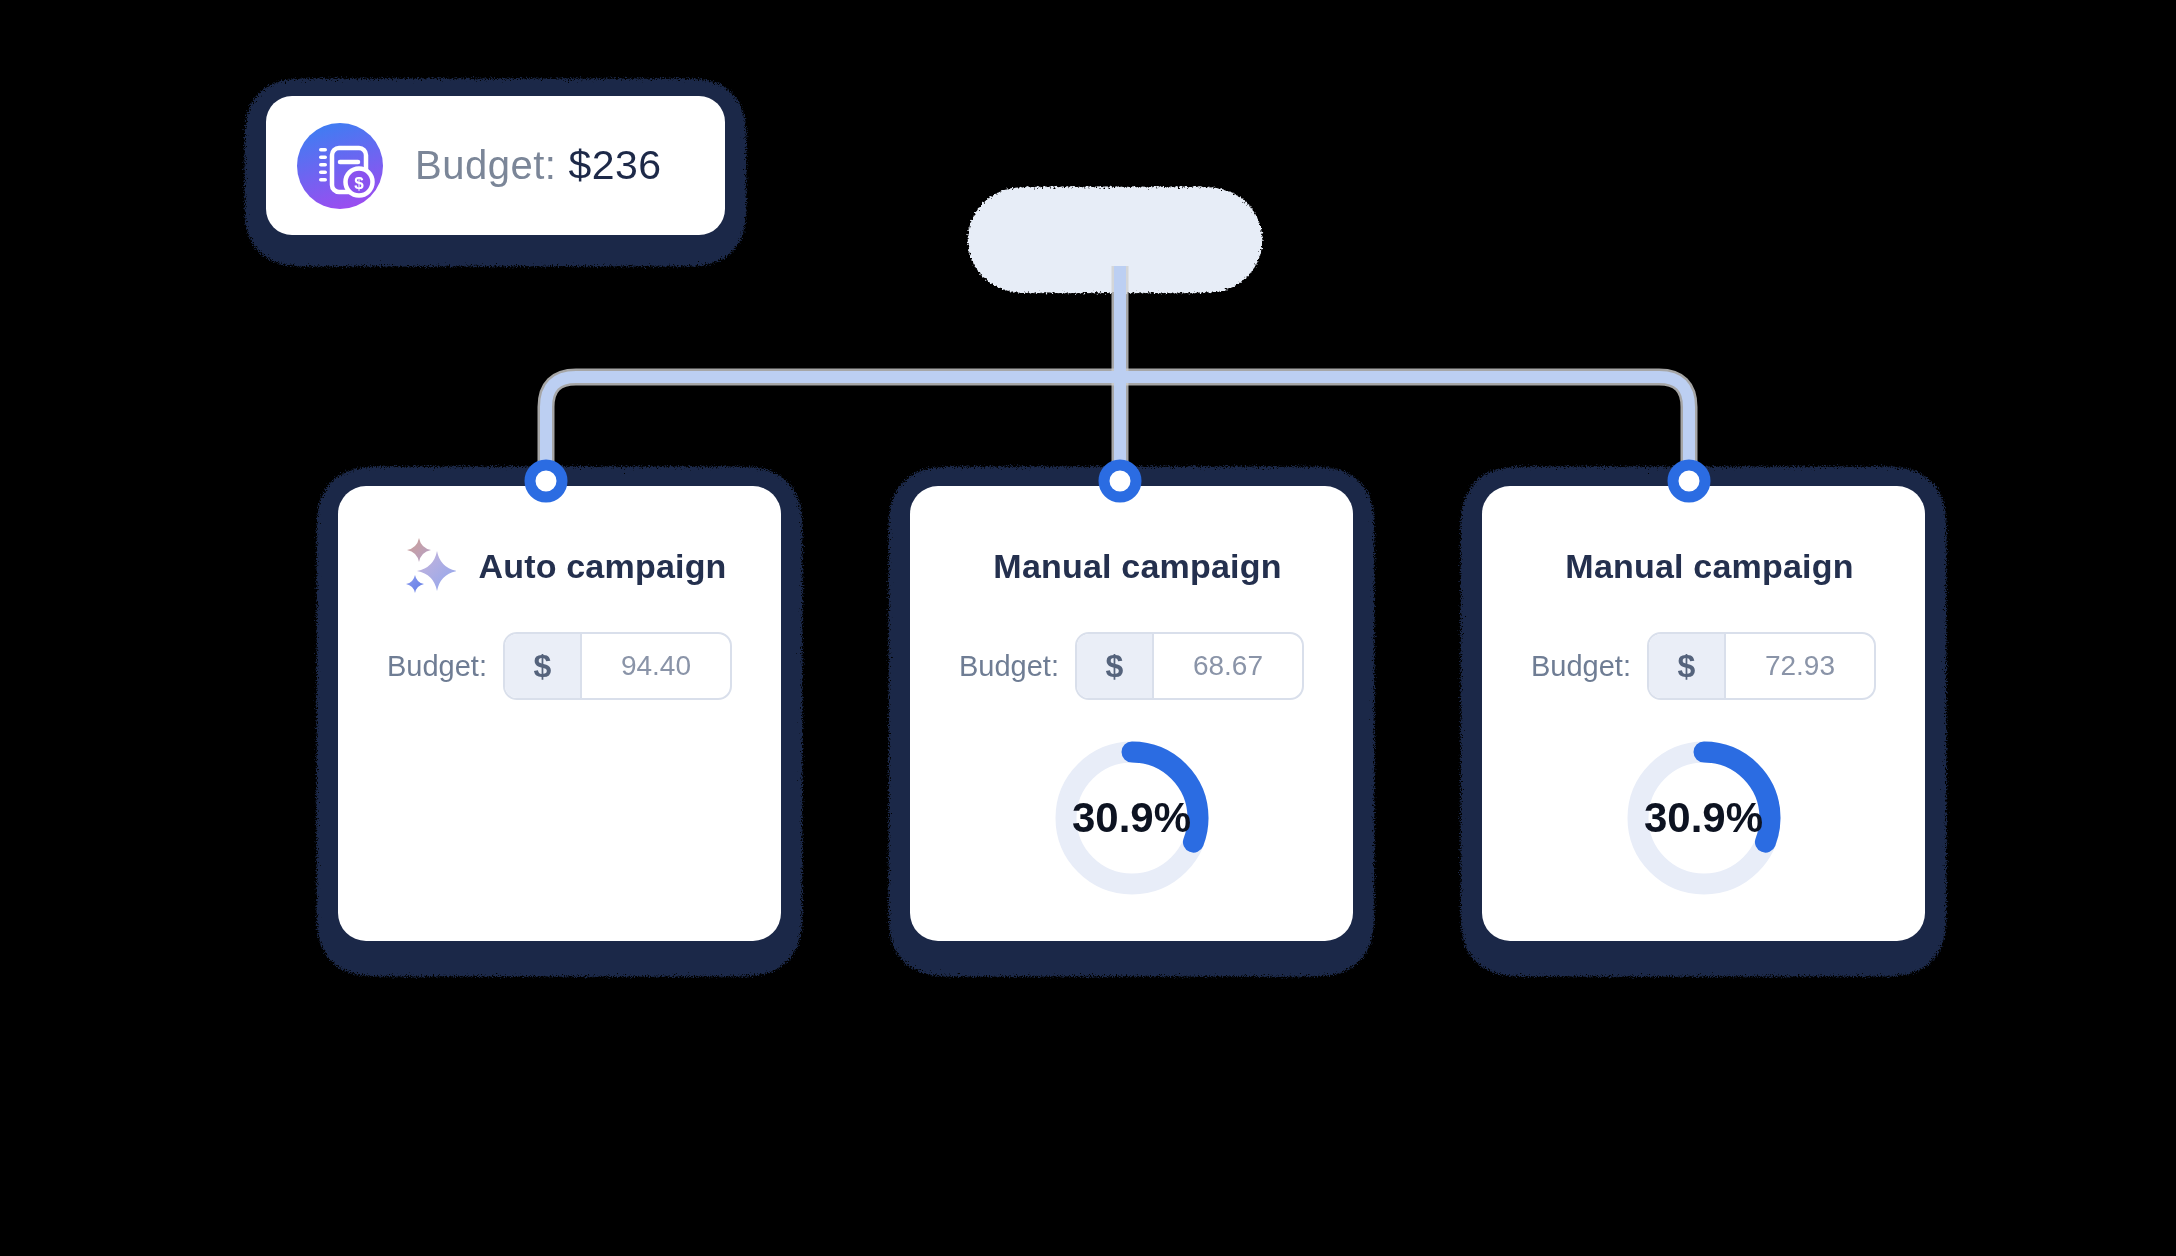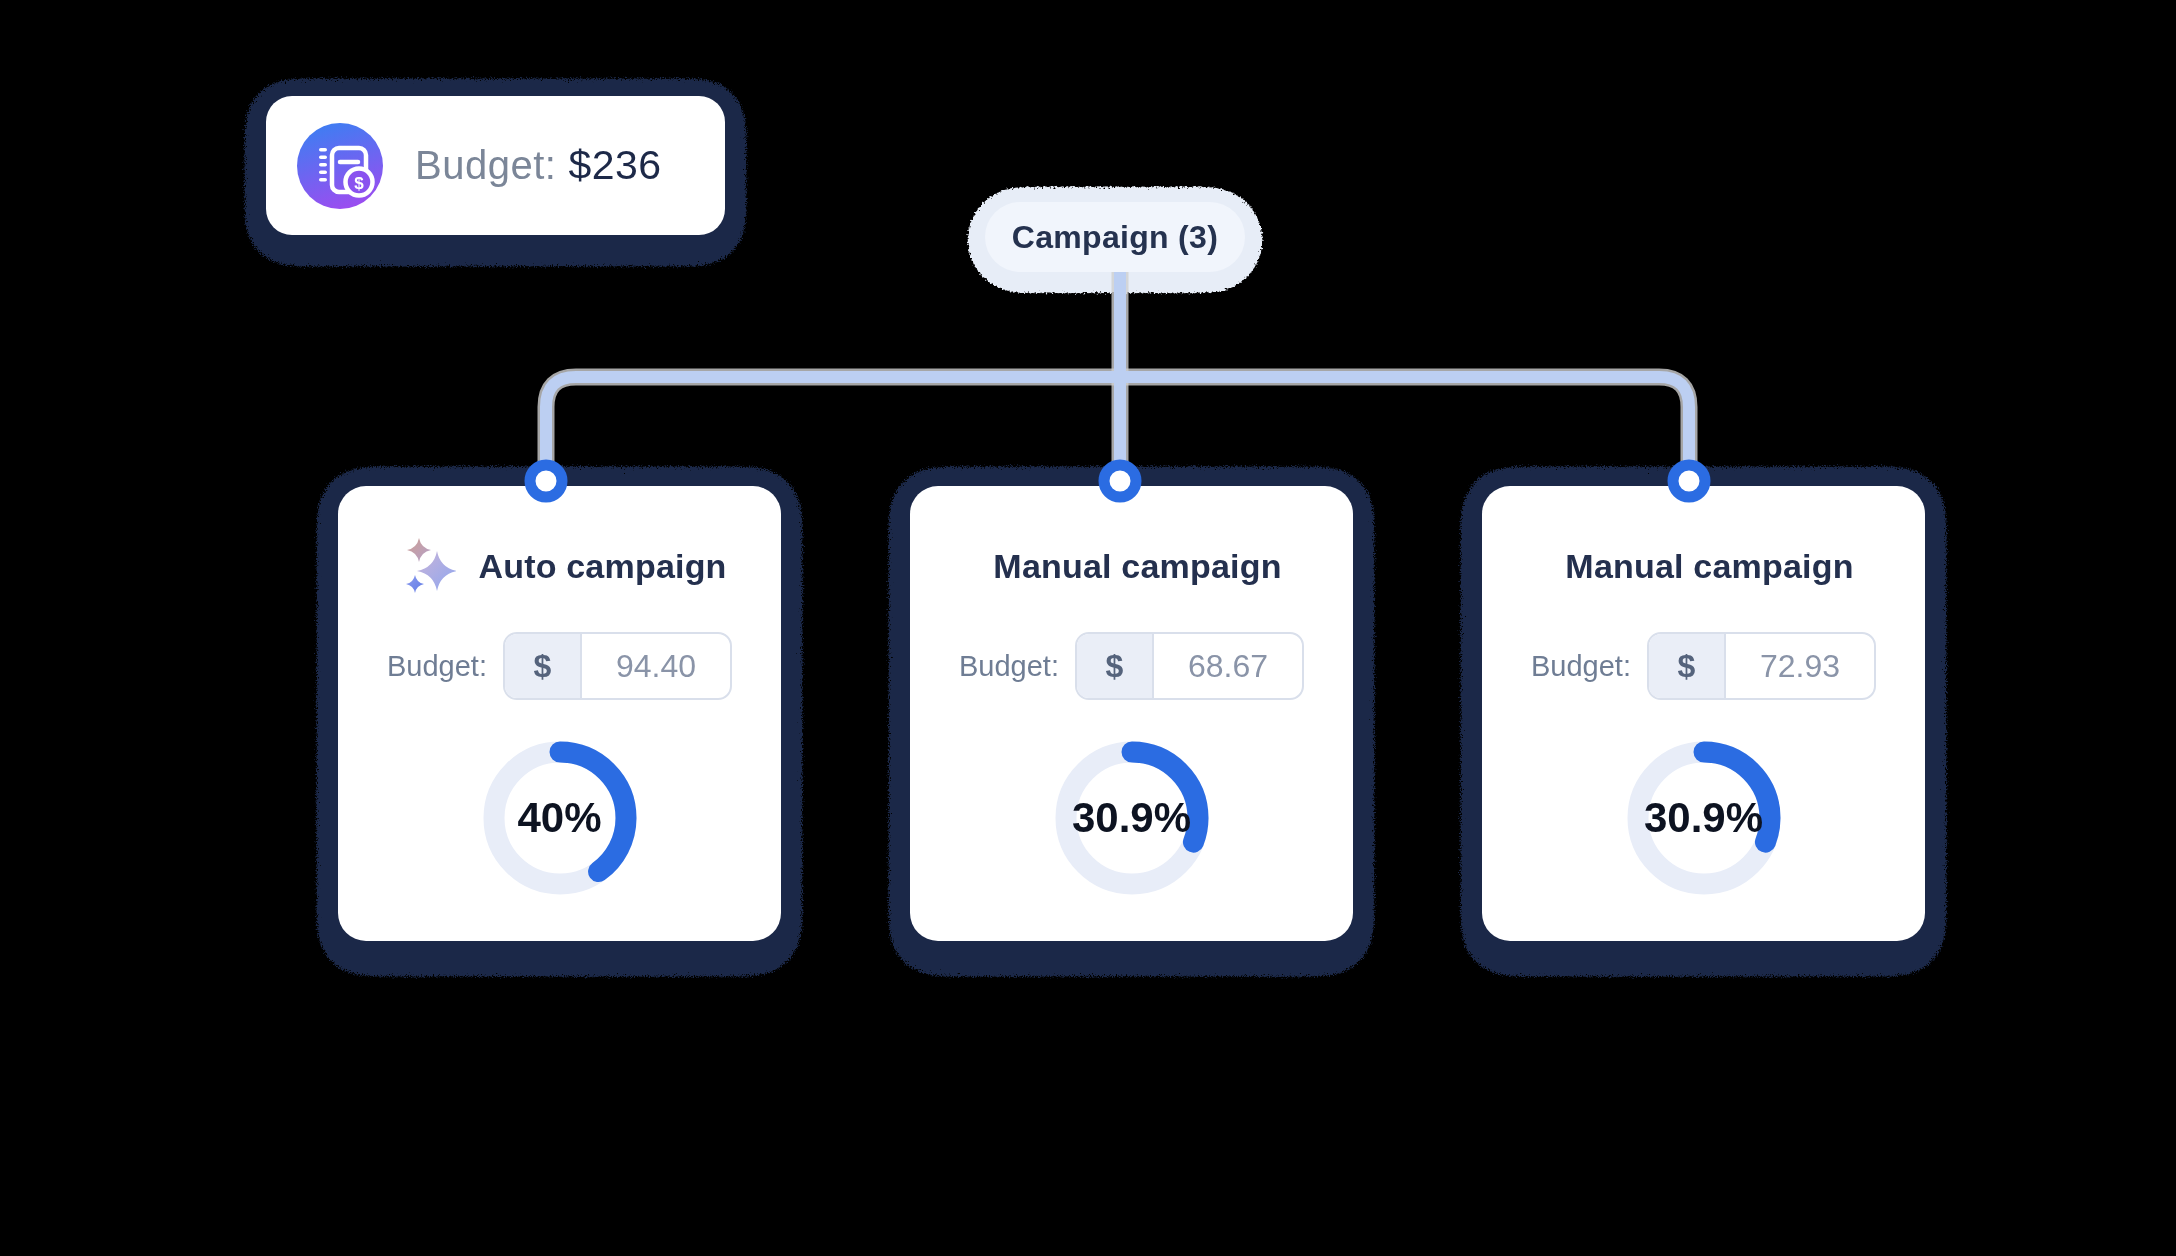--- a/index.html
+++ b/index.html
@@ -62,21 +62,21 @@
     display: flex; width: 229px; height: 68px; box-sizing: border-box;
     border: 2px solid #d9dfeb; border-radius: 14px; overflow: hidden; background: #fff;
   }
   .currency-box {
     width: 77px; flex: 0 0 77px; background: #eaeef7; border-right: 2px solid #d9dfeb;
     display: flex; align-items: center; justify-content: center;
     font-size: 32px; font-weight: 600; color: #55637c; box-sizing: border-box;
   }
   .budget-input {
     flex: 1; min-width: 0; border: none; outline: none; background: transparent;
-    font-size: 32px; color: #8a94a8; text-align: center;
+    font-size: 28px; color: #8a94a8; text-align: center;
     font-family: "Liberation Sans", sans-serif;
   }
 
   .ring-wrap { position: absolute; left: 50%; top: 252px; width: 160px; height: 160px; margin-left: -80px; }
   .ring-track { fill: none; stroke: #e8edf8; stroke-width: 21px; }
   .ring-arc   { fill: none; stroke: #2b6ce2; stroke-width: 21px; stroke-linecap: round; }
   .ring-label {
     position: absolute; left: 0; top: 0; right: 0; bottom: 0;
     display: flex; align-items: center; justify-content: center;
     font-size: 42px; font-weight: 700; color: #0d1321;
@@ -149,23 +149,20 @@
       <path d="M43 39 H 61" stroke="#ffffff" stroke-width="4.5" stroke-linecap="round" fill="none"></path>
       <circle cx="62" cy="59" r="13.5" fill="#8a52ef" stroke="#ffffff" stroke-width="4.5"></circle>
       <text x="62" y="60" text-anchor="middle" dominant-baseline="central" font-family="Liberation Sans, sans-serif" font-size="17" font-weight="700" fill="#ffffff">$</text>
     </svg>
     <div style="display:flex; align-items:baseline; gap:12px;">
       <span class="chip-label">Budget:</span>
       <span class="chip-value">$236</span>
     </div>
   </div>
 
-  <div class="pill">
-    <span>Campaign (3)</span>
-  </div>
 
   <div class="card c1">
     <div class="title-row">
       <svg width="52" height="58" viewBox="0 0 52 58">
         <defs>
           <linearGradient id="sparkRose" x1="0" y1="0" x2="1" y2="1">
             <stop offset="0" stop-color="#cfa093"></stop>
               <stop offset="1" stop-color="#b3a0cb"></stop>
           </linearGradient>
           <linearGradient id="sparkMain" x1="0" y1="0" x2="1" y2="1">
@@ -183,27 +180,20 @@
       </svg>
       <span class="card-title">Auto campaign</span>
     </div>
     <div class="budget-row">
       <span class="budget-label">Budget:</span>
       <div class="input-group">
         <div class="currency-box">$</div>
         <input class="budget-input" type="text" readonly="" value="94.40" style="">
       </div>
     </div>
-    <div class="ring-wrap">
-      <svg width="160" height="160" viewBox="0 0 160 160">
-        <circle class="ring-track" cx="80" cy="80" r="66"></circle>
-        <circle class="ring-arc" cx="80" cy="80" r="66" transform="rotate(-90 80 80)" stroke-dasharray="165.88 414.69"></circle>
-      </svg>
-      <div class="ring-label">40%</div>
-    </div>
   </div>
 
   <div class="card c2">
     <div class="title-row">
       <span class="card-title">Manual campaign</span>
     </div>
     <div class="budget-row">
       <span class="budget-label">Budget:</span>
       <div class="input-group">
         <div class="currency-box">$</div>

